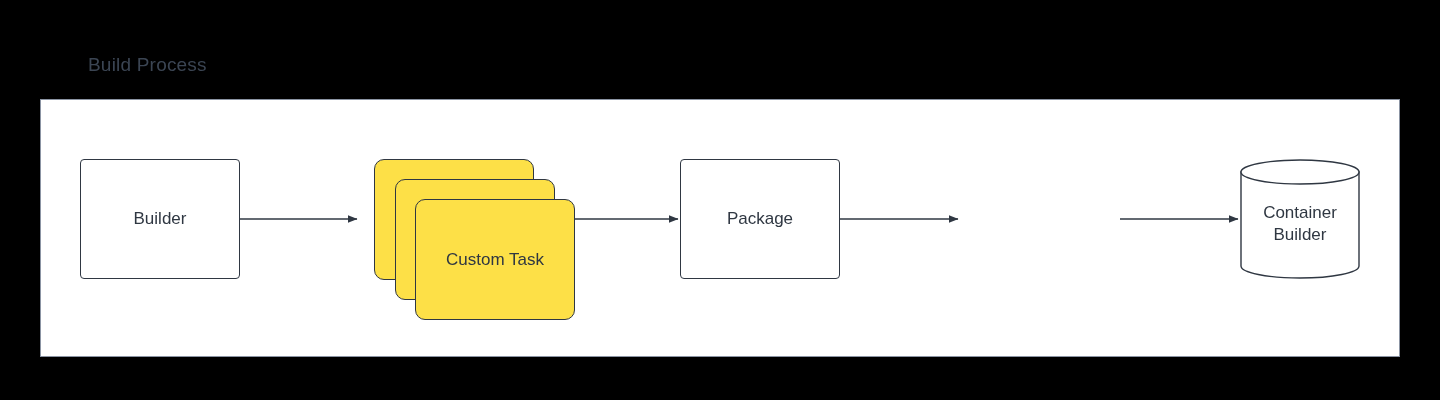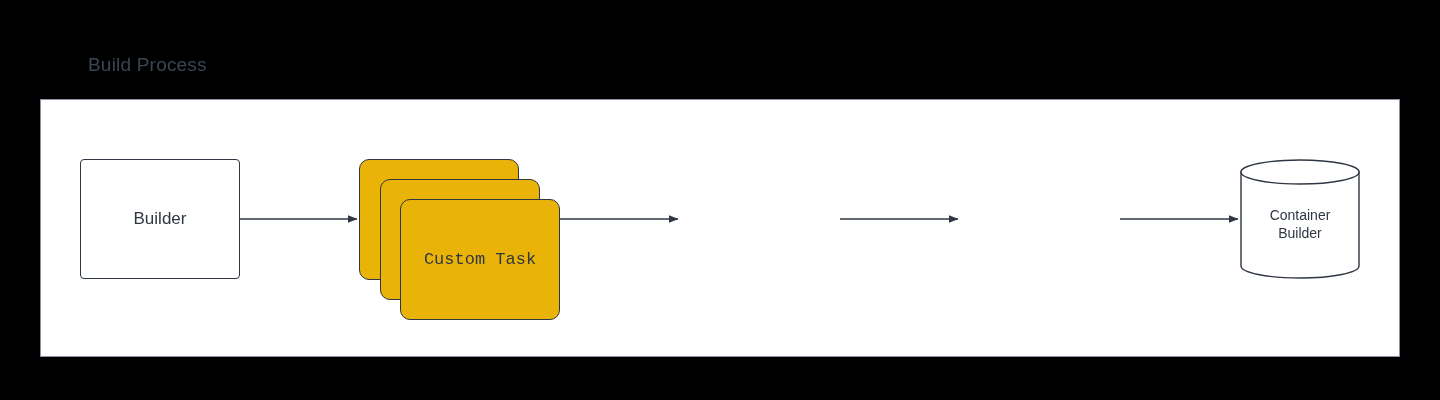--- a/index.html
+++ b/index.html
@@ -70,31 +70,32 @@
     left: 359px;
     top: 159px;
     width: 201px;
     height: 161px;
   }
   .stack .card {
     position: absolute;
     width: 160px;
     height: 121px;
     box-sizing: border-box;
-    background: #eab308;
+    background: #fde047;
     border: 1px solid #2f3742;
     border-radius: 10px;
     display: flex;
     align-items: center;
     justify-content: center;
     color: #2f3742;
     font-size: 17px;
-    font-family: Liberation Mono, monospace;
+    font-family: Liberation Sans, sans-serif;
     overflow: hidden;
     white-space: nowrap;
+    margin-left: 15px;
   }
   .stack .card-back  { left: 0px;  top: 0px;  z-index: 1; }
   .stack .card-mid   { left: 21px; top: 20px; z-index: 2; }
   .stack .card-front { left: 41px; top: 40px; z-index: 3; }
 
   
   .cylinder {
     position: absolute;
     left: 1240px;
     top: 159px;
@@ -105,21 +106,21 @@
   .cyl-label {
     position: absolute;
     left: 0;
     top: 0;
     width: 120px;
     height: 120px;
     display: flex;
     align-items: center;
     justify-content: center;
     color: #2f3742;
-    font-size: 14px;
+    font-size: 17px;
     line-height: 1.32;
     text-align: center;
     font-family: "Liberation Sans", sans-serif;
     padding-top: 10px;
     box-sizing: border-box;
     user-select: none;
   }
   .edges {
     position: absolute;
     left: 0;
@@ -161,20 +162,23 @@
       <span class="node-label">Custom Task</span>
     </div>
     <div class="card card-mid">
       <span class="node-label">Custom Task</span>
     </div>
     <div class="card card-front">
       <span class="node-label">Custom Task</span>
     </div>
   </div>
 
+  <div class="node" style="left:680px; top:159px; width:160px; height:120px;">
+    <span class="node-label">Package</span>
+  </div>
 
 
   <div class="cylinder">
     <svg class="cyl-svg" width="120" height="120" viewBox="0 0 120 120" xmlns="http://www.w3.org/2000/svg">
       <path d="M 1 13 L 1 107 A 59 12 0 0 0 119 107 L 119 13 Z" fill="#ffffff" stroke="#2f3742" stroke-width="1.4"></path>
       <ellipse cx="60" cy="13" rx="59" ry="12" fill="#ffffff" stroke="#2f3742" stroke-width="1.4"></ellipse>
     </svg>
     <div class="cyl-label">
       <span>
         <span>Container</span><br>

